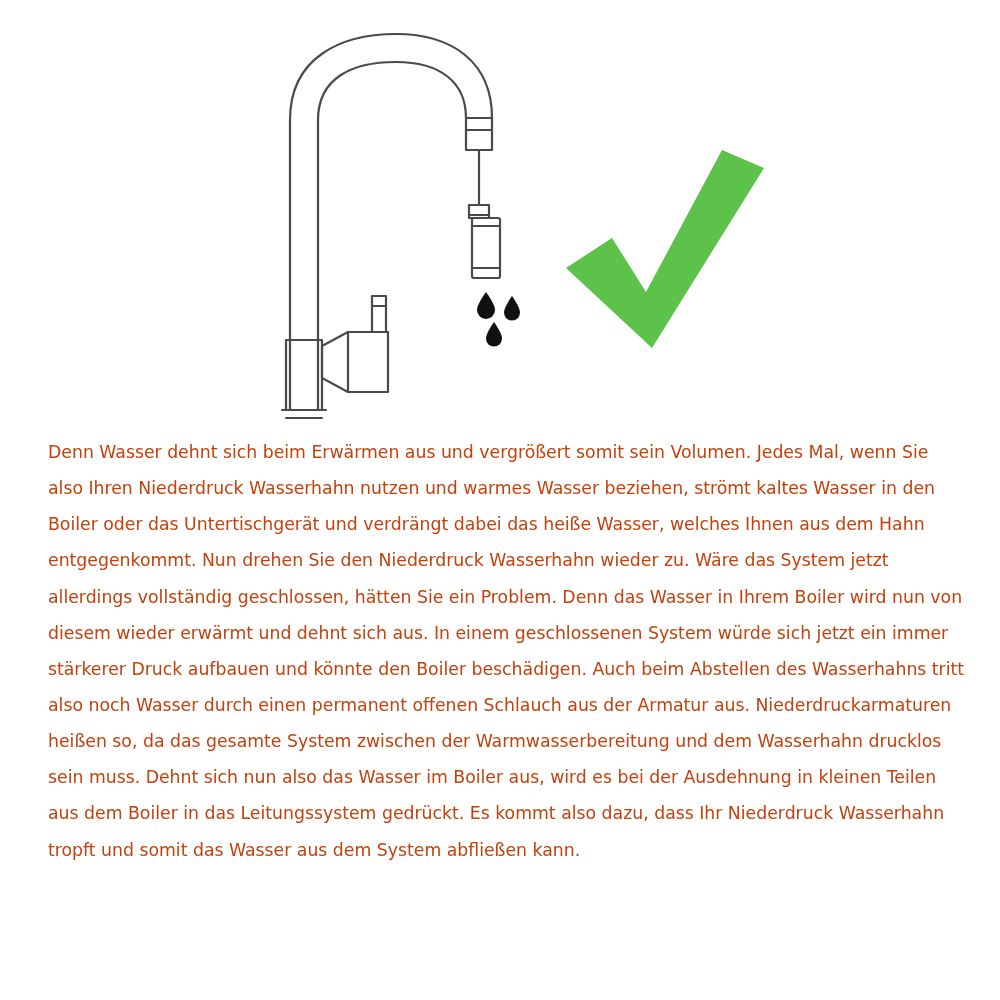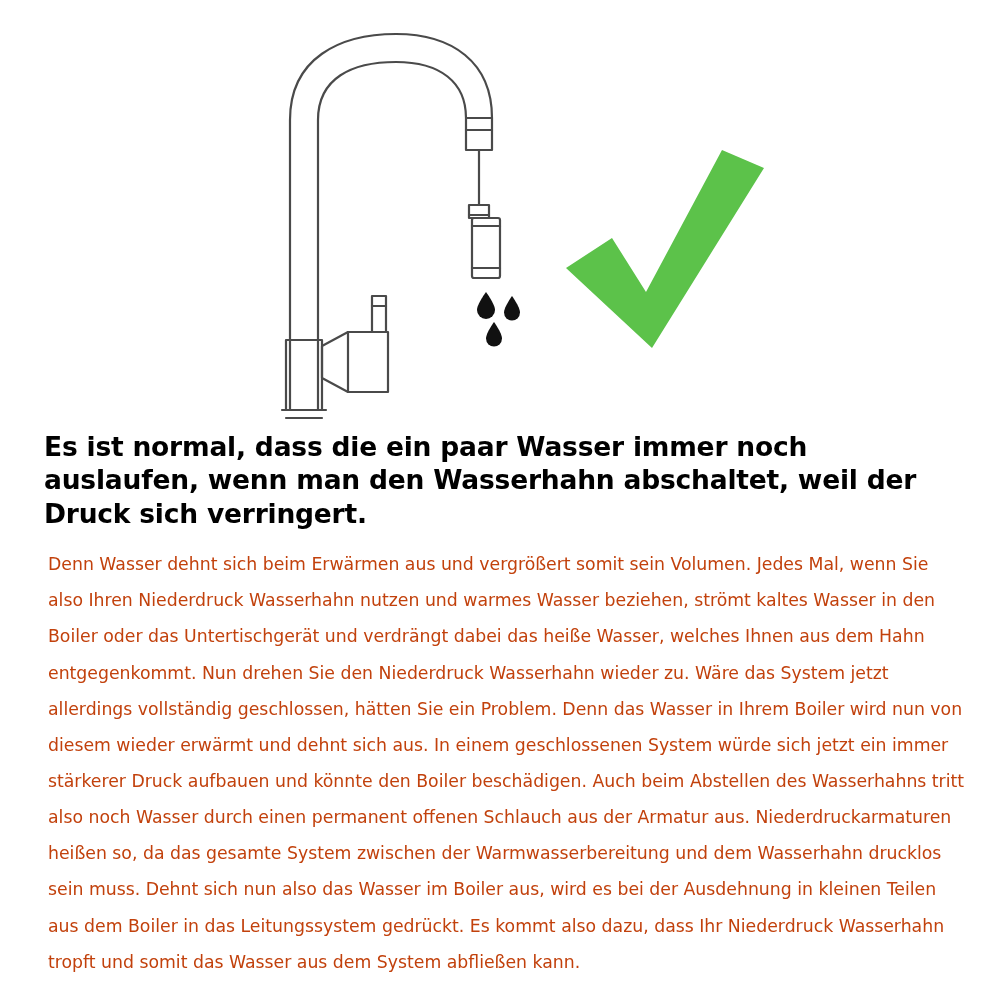--- a/index.html
+++ b/index.html
@@ -94,17 +94,16 @@
         <path d="M494 322 c0 0 -8 11 -8 16.5 a8 8 0 0 0 16 0 c0 -5.5 -8 -16.5 -8 -16.5 z"></path>
       </g>
 
       <g>
         <path d="M566 268 L612 238 L646 292 L722 150 L764 168 L652 348 Z" fill="#5CC24A"></path>
       </g>
     </svg>
   </div>
 
   <div class="content">
-    <h1 class="headline">Es ist normal, dass die ein paar Wasser immer noch auslaufen, wenn man den Wasserhahn abschaltet, weil der Druck sich verringert.</h1>
     <p class="body-text">Denn Wasser dehnt sich beim Erwärmen aus und vergrößert somit sein Volumen. Jedes Mal, wenn Sie also Ihren Niederdruck Wasserhahn nutzen und warmes Wasser beziehen, strömt kaltes Wasser in den Boiler oder das Untertischgerät und verdrängt dabei das heiße Wasser, welches Ihnen aus dem Hahn entgegenkommt. Nun drehen Sie den Niederdruck Wasserhahn wieder zu. Wäre das System jetzt allerdings vollständig geschlossen, hätten Sie ein Problem. Denn das Wasser in Ihrem Boiler wird nun von diesem wieder erwärmt und dehnt sich aus. In einem geschlossenen System würde sich jetzt ein immer stärkerer Druck aufbauen und könnte den Boiler beschädigen. Auch beim Abstellen des Wasserhahns tritt also noch Wasser durch einen permanent offenen Schlauch aus der Armatur aus. Niederdruckarmaturen heißen so, da das gesamte System zwischen der Warmwasserbereitung und dem Wasserhahn drucklos sein muss. Dehnt sich nun also das Wasser im Boiler aus, wird es bei der Ausdehnung in kleinen Teilen aus dem Boiler in das Leitungssystem gedrückt. Es kommt also dazu, dass Ihr Niederdruck Wasserhahn tropft und somit das Wasser aus dem System abfließen kann.</p>
   </div>
 
 </div>
 
 </body></html>

